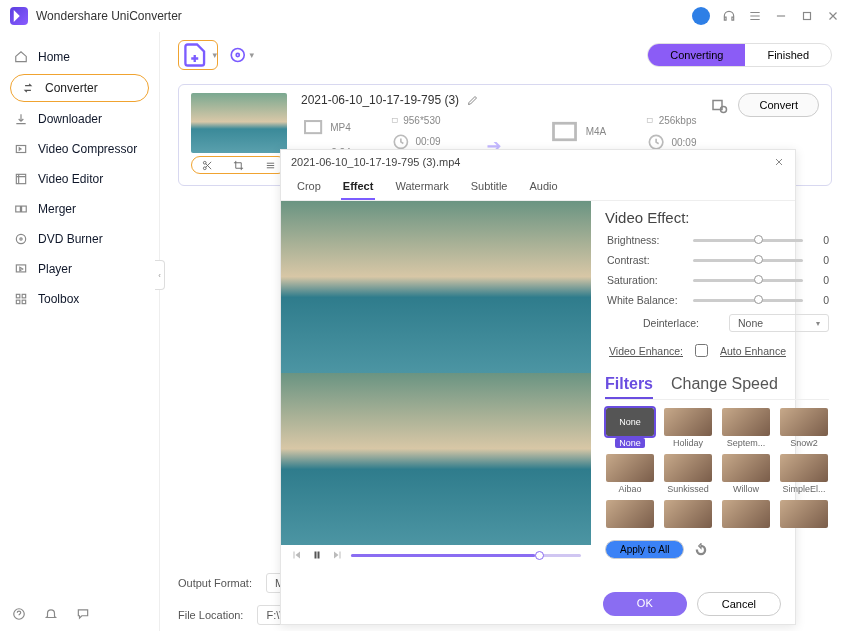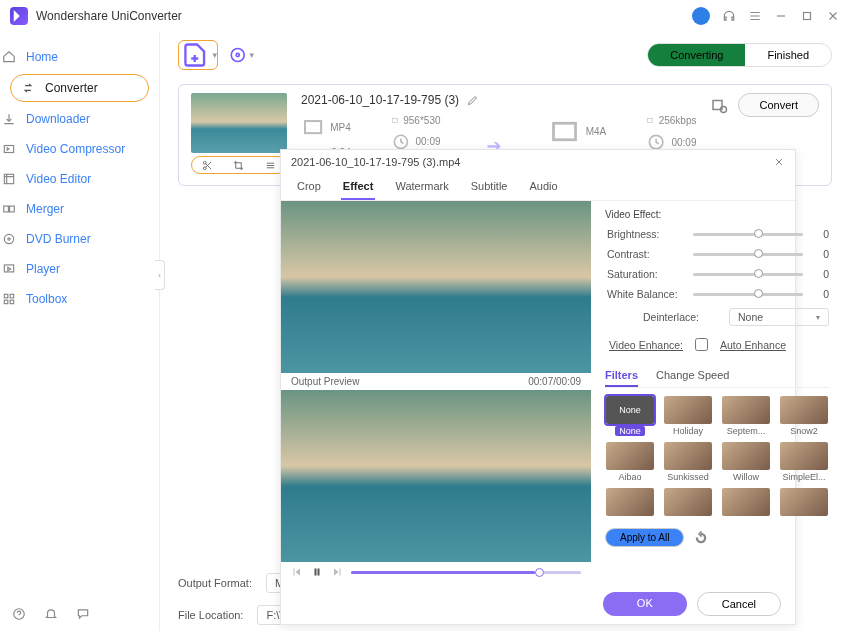--- a/index.html
+++ b/index.html
@@ -6,32 +6,32 @@
 body { width: 850px; height: 631px; background: #fff; overflow: hidden; position: relative; }
 .titlebar { display: flex; align-items: center; justify-content: space-between; padding: 6px 10px; height: 32px; }
 .titlebar-left { display: flex; align-items: center; gap: 8px; }
 .logo { width: 18px; height: 18px; border-radius: 4px; background: linear-gradient(135deg,#5b3fe0,#8a5cff); display: flex; align-items: center; justify-content: center; }
 .appname { font-size: 12px; color: #333; }
 .titlebar-right { display: flex; align-items: center; gap: 12px; }
 .avatar { width: 18px; height: 18px; border-radius: 50%; background: #2e7fe6; }
 .win-icon { width: 14px; height: 14px; display: inline-flex; }
 .main { display: flex; height: calc(631px - 32px); }
 .sidebar { width: 160px; border-right: 1px solid #eee; padding-top: 10px; }
-.side-item { display: flex; align-items: center; gap: 10px; padding: 8px 2px; font-size: 12px; color: #3b82f6; cursor: pointer; }
+.side-item { display: flex; align-items: center; gap: 10px; padding: 8px 14px; font-size: 12px; color: #0f172a; cursor: pointer; }
 .side-item.active { border: 1.5px solid #f0a330; border-radius: 14px; margin: 2px 10px; padding: 6px 10px; color: #222; font-weight: 500; }
 .side-icon { width: 14px; height: 14px; display: inline-flex; flex-shrink: 0; }
 .side-collapse { position: absolute; left: 155px; top: 260px; width: 10px; height: 30px; background: #fff; border: 1px solid #ddd; border-left: none; border-radius: 0 4px 4px 0; display: flex; align-items: center; justify-content: center; font-size: 8px; color: #999; cursor: pointer; }
 .side-bottom { position: absolute; bottom: 10px; left: 12px; display: flex; gap: 18px; }
 .content { flex: 1; display: flex; flex-direction: column; }
 .toolbar { display: flex; align-items: center; padding: 8px 18px; gap: 10px; }
 .add-btn { width: 40px; height: 30px; border: 1.5px solid #f0a330; border-radius: 6px; display: flex; align-items: center; justify-content: center; color: #7b5cff; cursor: pointer; gap:2px;}
 .dvd-btn { width: 26px; height: 26px; display: flex; align-items: center; justify-content: center; cursor: pointer; gap:2px; }
 .seg { margin-left: auto; display: flex; border: 1px solid #e0e0e0; border-radius: 14px; overflow: hidden; font-size: 11px; }
 .seg div { padding: 5px 22px; cursor: pointer; }
-.seg .active { background: #15803d; }
+.seg .active { background: #8b5cf6; }
 .hsc { margin-left: 20px; display: flex; align-items: center; gap: 6px; font-size: 11px; color: #555; cursor: pointer; }
 .file-card { margin: 6px 18px; border: 1px solid #d8d8f0; border-radius: 6px; display: flex; padding: 8px 12px; gap: 14px; align-items: flex-start; position: relative; }
 .thumb-wrap { width: 96px; }
 .thumb { width: 96px; height: 60px; background: linear-gradient(180deg,#7aa890 0%, #d9c8a8 48%, #3b8a99 60%, #5aa0ad 100%); border-radius: 2px; }
 .thumb-tools { width: 96px; height: 18px; border: 1.5px solid #f0a330; border-radius: 10px; margin-top: 3px; display: flex; align-items: center; justify-content: space-around; }
 .meta { flex: 1; }
 .fname-row { display: flex; align-items: center; gap: 8px; font-size: 12px; color: #333; }
 .meta-grid { display: flex; gap: 40px; margin-top: 8px; font-size: 10px; color: #888; }
 .meta-col { display: flex; flex-direction: column; gap: 6px; }
 .meta-cell { display: flex; align-items: center; gap: 5px; }
@@ -47,28 +47,28 @@
 .panel-body { display: flex; }
 .preview-col { width: 310px; padding: 0; }
 .prev-img { width: 310px; height: 172px; background: linear-gradient(180deg,#6a9482 0%, #d8c7a6 44%, #2f7c8c 56%, #4c95a3 100%); }
 .out-row { display: flex; justify-content: space-between; padding: 3px 10px; font-size: 10px; color: #666; }
 .playbar { display: flex; align-items: center; gap: 8px; padding: 4px 10px; }
 .play-icon { width: 12px; height: 12px; display: inline-flex; cursor: pointer; color: #999; }
 .progress { flex: 1; height: 3px; background: #d0c6f2; border-radius: 2px; position: relative; }
 .progress-fill { position: absolute; left: 0; top: 0; height: 3px; width: 80%; background: #8a6df2; border-radius: 2px; }
 .progress-thumb { position: absolute; left: 80%; top: -3px; width: 9px; height: 9px; background: #fff; border: 1px solid #8a6df2; border-radius: 50%; }
 .controls-col { flex: 1; padding: 8px 14px 0 14px; font-size: 10.5px; color: #555; }
-.ve-title { font-size: 10px; color: #444; }
+.ve-title { font-size: 15px; color: #444; }
 .slider-row { display: flex; align-items: center; justify-content: flex-end; gap: 8px; margin-top: 8px; }
 .slider-row label { width: 78px; text-align: left; }
 .slider { width: 110px; height: 3px; background: #ccc; border-radius: 2px; position: relative; cursor: pointer; }
 .slider-thumb { position: absolute; left: 55%; top: -4px; width: 9px; height: 9px; background: #fff; border: 1px solid #999; border-radius: 50%; }
 .slider-val { width: 18px; text-align: right; }
 .dropdown { border: 1px solid #ddd; border-radius: 3px; padding: 2px 8px; min-width: 100px; display: flex; justify-content: space-between; align-items: center; cursor: pointer; }
-.sub-tabs { display: flex; gap: 18px; margin-top: 14px; font-size: 11px; border-bottom: 1px solid #eee; }
+.sub-tabs { display: flex; gap: 18px; margin-top: 14px; font-size: 16px; border-bottom: 1px solid #eee; }
 .sub-tabs div { padding: 4px 0; cursor: pointer; }
 .sub-tabs .active { color: #6a4de0; font-weight: 600; border-bottom: 2px solid #6a4de0; }
 .filters-grid { display: grid; grid-template-columns: repeat(4, 50px); gap: 6px 8px; margin-top: 8px; }
 .filter-item { display: flex; flex-direction: column; align-items: center; gap: 2px; cursor: pointer; }
 .filter-thumb { width: 48px; height: 28px; background: linear-gradient(135deg,#c7a98a,#7a5d4a); border-radius: 2px; display:flex; align-items:center; justify-content:center; font-size:9px; color:#fff; }
 .filter-item.selected .filter-thumb { outline: 2px solid #6a4de0; background:#555; }
 .filter-item.selected .filter-label { background:#6a4de0; color:#fff; padding:0 4px; border-radius:2px; }
 .filter-label { font-size: 9px; color: #666; }
 .apply-row { display: flex; align-items: center; gap: 10px; margin-top: 10px; }
 .apply-btn { border: 1px solid #ccc; border-radius: 12px; padding: 3px 14px; font-size: 10px; cursor: pointer; background: #3b82f6; }
@@ -373,24 +373,20 @@
   <div class="panel-tabs">
     <div>Crop</div>
     <div class="active">Effect</div>
     <div>Watermark</div>
     <div>Subtitle</div>
     <div>Audio</div>
   </div>
   <div class="panel-body">
     <div class="preview-col">
       <div class="prev-img"></div>
-      <div class="out-row">
-        <span>Output Preview</span>
-        <span>00:07/00:09</span>
-      </div>
       <div class="prev-img"></div>
       <div class="playbar">
         <span class="play-icon">
             <svg viewBox="0 0 24 24" fill="#bbb">
               <path d="M18 5v14l-9-7 9-7zM7 5v14H5V5h2z"></path>
             </svg>
           </span>
         <span class="play-icon">
             <svg viewBox="0 0 24 24" fill="#555">
               <path d="M7 5h4v14H7zM13 5h4v14h-4z"></path>

